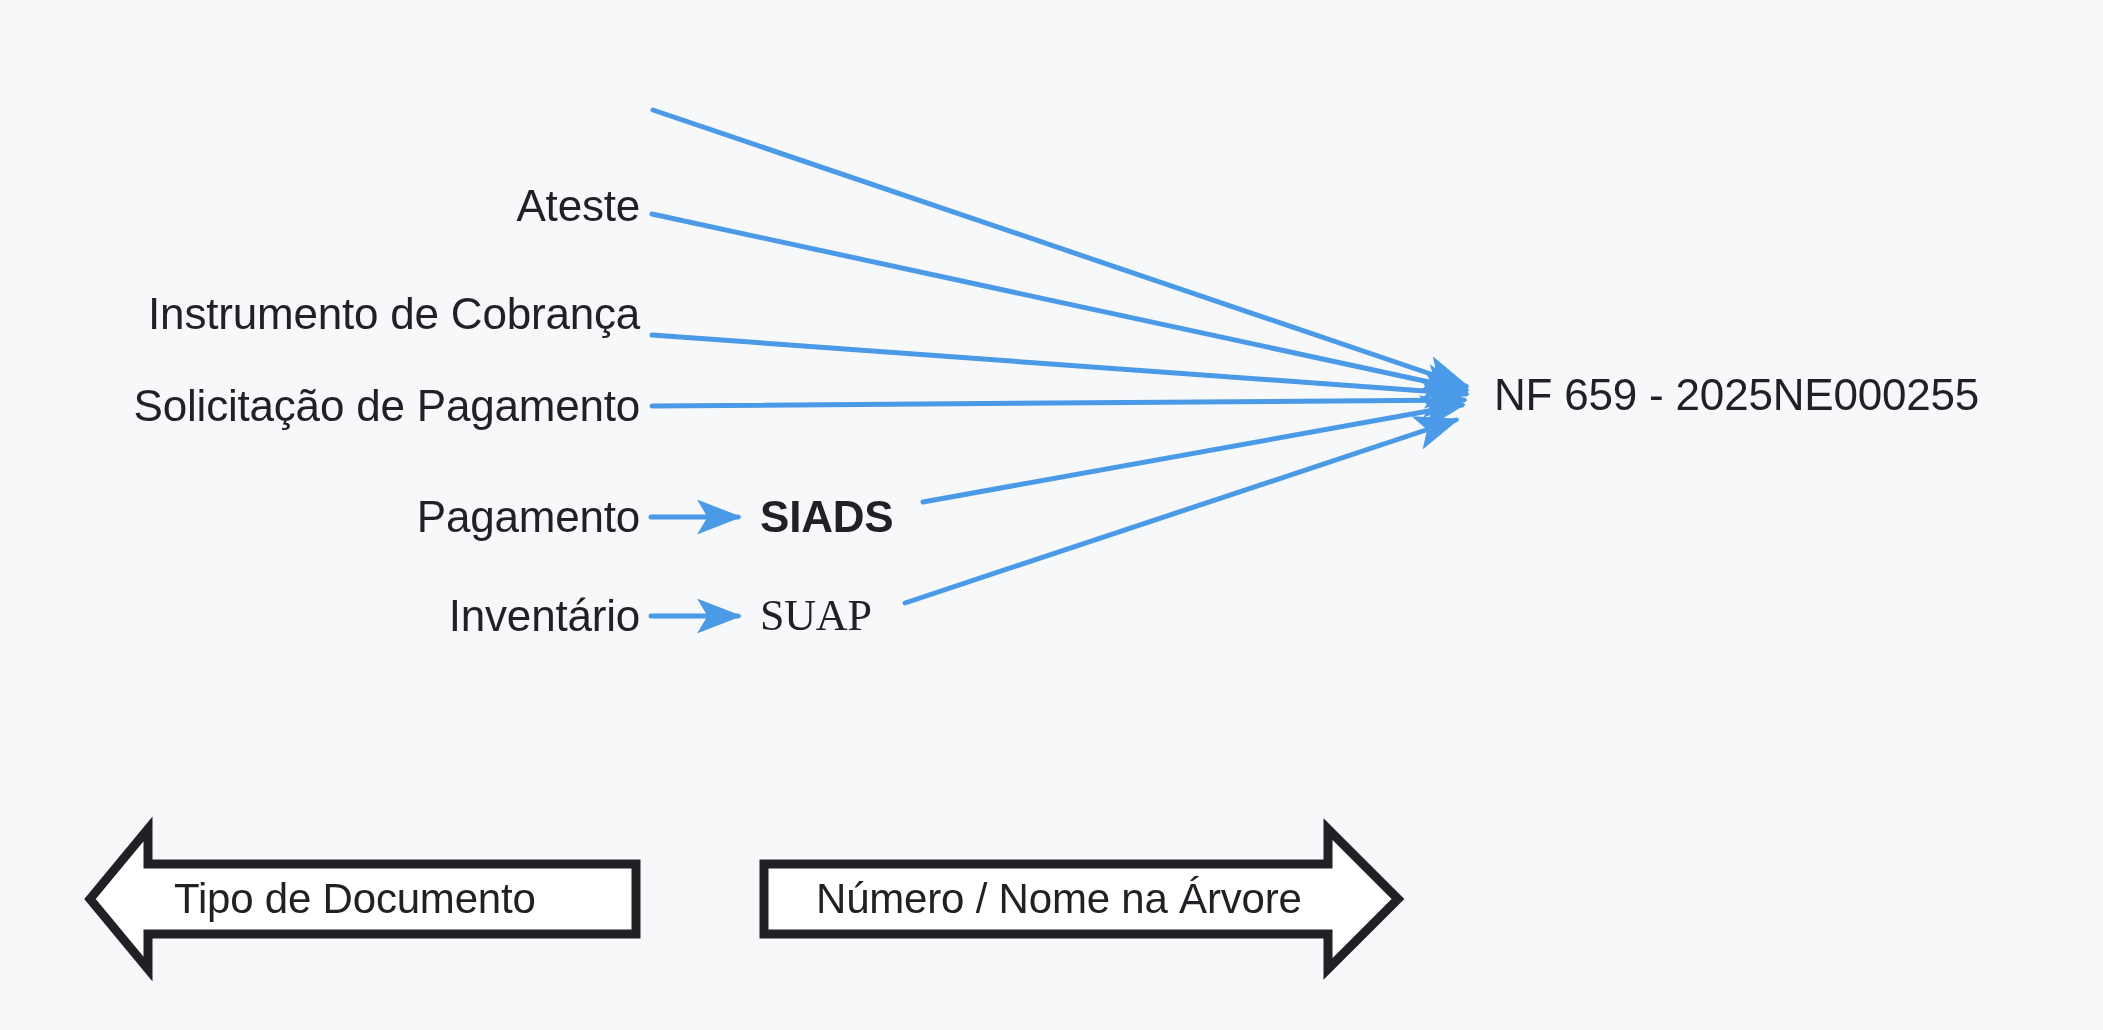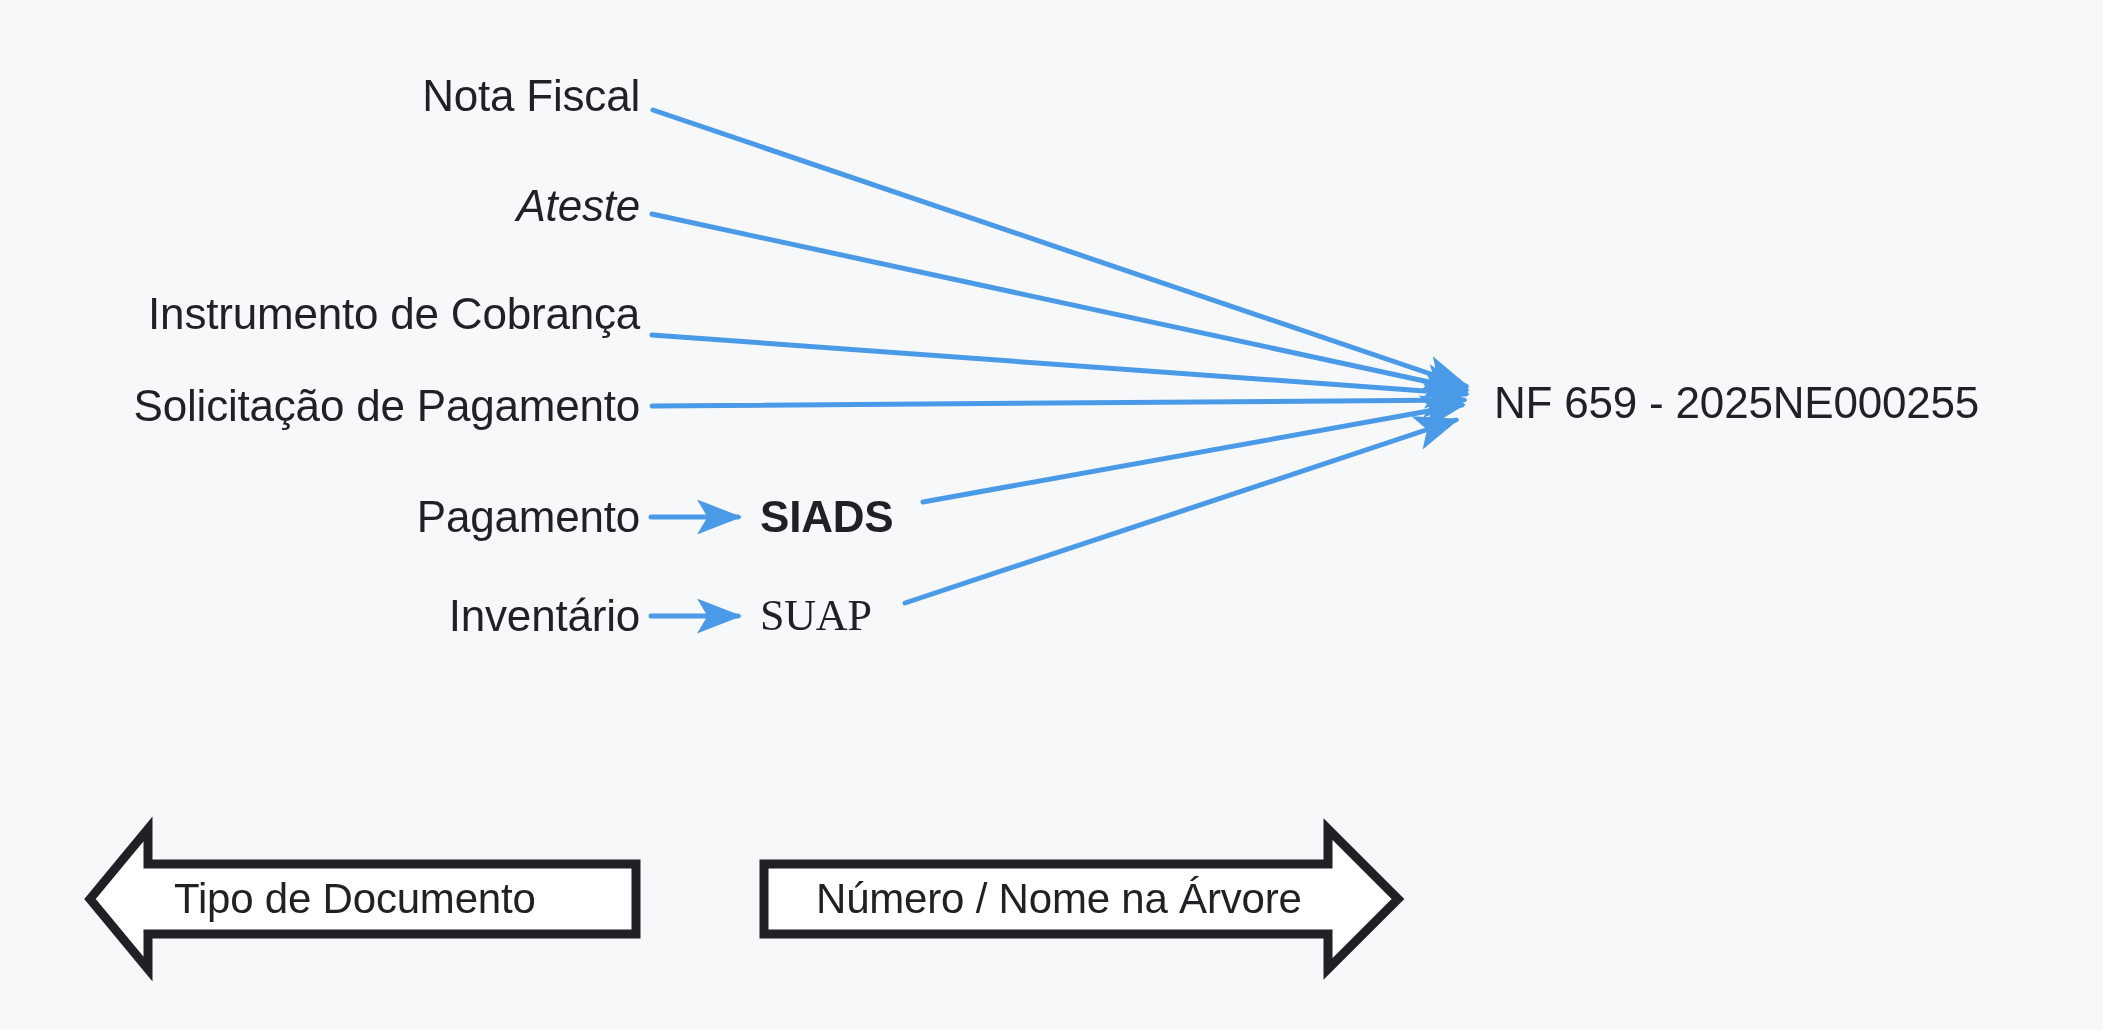--- a/index.html
+++ b/index.html
@@ -51,21 +51,20 @@
     right: 1463px; 
   }
   
   .sys-label {
     left: 760px;
   }
   
   #target-label {
     left: 1494px;
     top: 395px;
-    margin-top: 8px;
   }
   
   .banner {
     position: absolute;
     top: 818px;
     height: 162px;
   }
   .banner svg {
     display: block;
     overflow: visible;
@@ -106,23 +105,22 @@
 
     <line x1="651" y1="517" x2="738" y2="517" stroke="#4a9ae8" stroke-width="5" stroke-linecap="round" marker-end="url(#arrowhead)"></line>
 
     <line x1="923" y1="502" x2="1462" y2="405" stroke="#4a9ae8" stroke-width="5" stroke-linecap="round" marker-end="url(#arrowhead)"></line>
 
     <line x1="651" y1="616" x2="738" y2="616" stroke="#4a9ae8" stroke-width="5" stroke-linecap="round" marker-end="url(#arrowhead)"></line>
 
     <line x1="905" y1="603" x2="1456" y2="420" stroke="#4a9ae8" stroke-width="5" stroke-linecap="round" marker-end="url(#arrowhead)"></line>
   </svg>
 
-  <div class="lbl lbl-right-aligned doc-label" style="top:96px;">Nota Fiscal</div>
 
-  <div class="lbl lbl-right-aligned doc-label" style="top:206px;font-style:italic;">Ateste</div>
+  <div class="lbl lbl-right-aligned doc-label" style="top:206px;">Ateste</div>
 
   <div class="lbl lbl-right-aligned doc-label" style="top:314px;">Instrumento de Cobrança</div>
 
   <div class="lbl lbl-right-aligned doc-label" style="top:406px;">Solicitação de Pagamento</div>
 
   <div class="lbl lbl-right-aligned doc-label" style="top:517px;">Pagamento</div>
 
   <div class="lbl lbl-right-aligned doc-label" style="top:616px;">Inventário</div>
 
   <div class="lbl lbl-left-aligned sys-label" style="top:517px;font-weight:bold;">SIADS</div>

